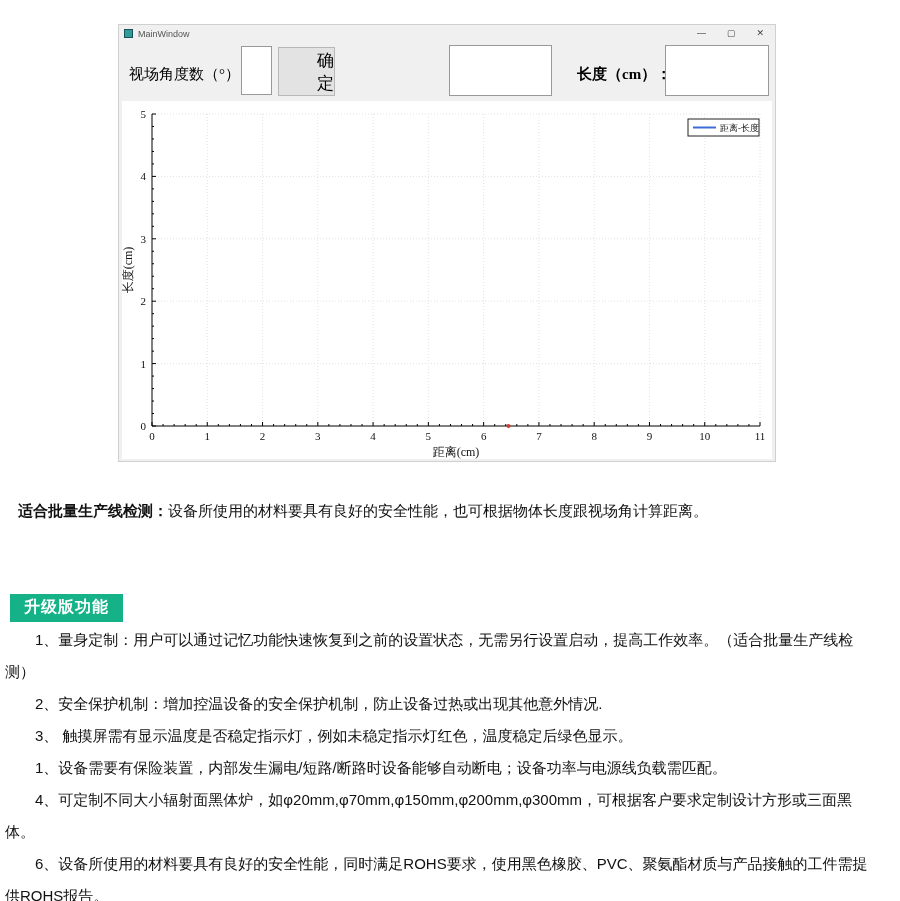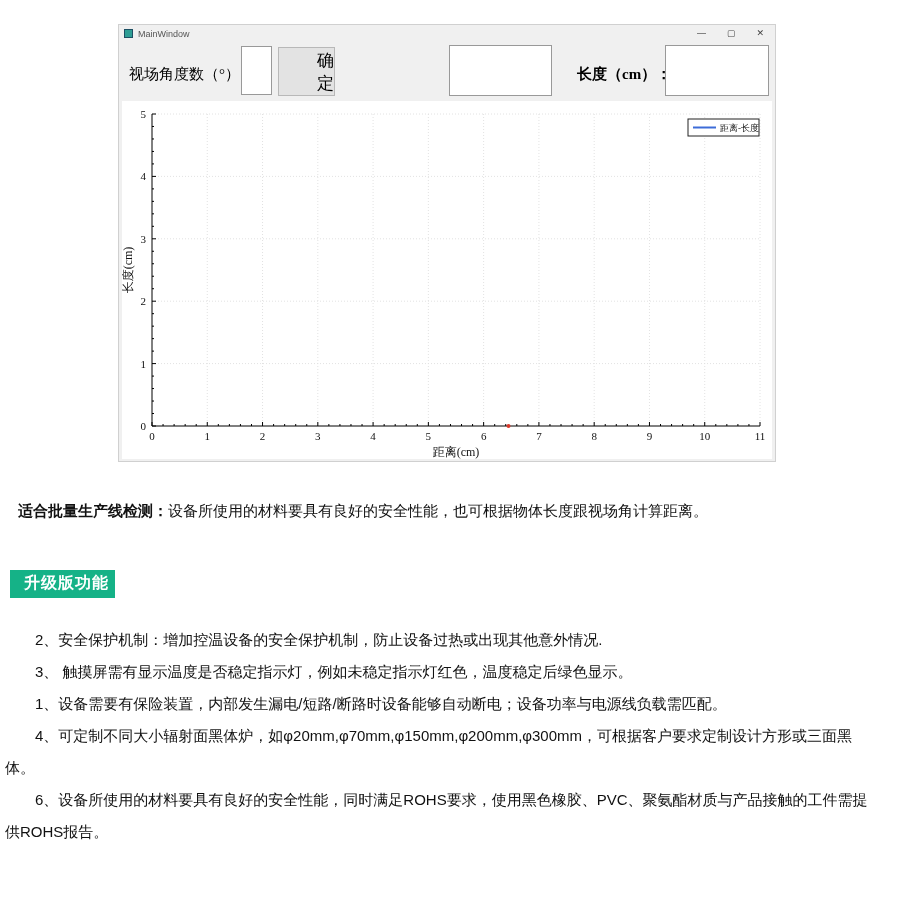--- a/index.html
+++ b/index.html
@@ -23,23 +23,23 @@
                font-family:Liberation Serif, serif; font-size:17px; color:#000; text-align:right;padding-left:32px; }
 
   .chart-widget { position:relative; margin:0 3px; width:650px; height:358px; background:#ffffff; }
   .chart-widget svg { display:block; }
 
   
   .description { position:absolute; left:18px; top:496px; width:870px;
                  font-size:15px; line-height:30px; color:#111; }
   .description b { font-weight:bold; }
 
-  .badge { position:absolute; left:10px; top:570px; display:inline-block;
+  .badge { position:absolute; left:10px; top:594px; display:inline-block;
            color:#ffffff; font-size:16px; font-weight:bold; letter-spacing:1px;
-           padding:3px 6px 4px 14px; }
+           padding:3px 14px 4px 14px; }
 
   .feature-list { position:absolute; left:5px; top:624px; width:872px;
                   font-size:15px; line-height:32px; color:#111; }
   .feature-item { text-indent:30px; margin:0; }
 </style>
 </head>
 <body>
 
 <div class="page">
 
@@ -199,20 +199,21 @@
           </g>
         </svg>
     </div>
   </div>
 
   <p class="description"><b>适合批量生产线检测：</b><span>设备所使用的材料要具有良好的安全性能，也可根据物体长度跟视场角计算距离。</span></p>
 
   <div class="badge" style="background: rgb(21, 178, 135);">升级版功能</div>
 
   <div class="feature-list">
+    <p class="feature-item">1、量身定制：用户可以通过记忆功能快速恢复到之前的设置状态，无需另行设置启动，提高工作效率。（适合批量生产线检测）</p>
     <p class="feature-item">2、安全保护机制：增加控温设备的安全保护机制，防止设备过热或出现其他意外情况.</p>
     <p class="feature-item">3、 触摸屏需有显示温度是否稳定指示灯，例如未稳定指示灯红色，温度稳定后绿色显示。</p>
     <p class="feature-item">1、设备需要有保险装置，内部发生漏电/短路/断路时设备能够自动断电；设备功率与电源线负载需匹配。</p>
     <p class="feature-item">4、可定制不同大小辐射面黑体炉，如φ20mm,φ70mm,φ150mm,φ200mm,φ300mm，可根据客户要求定制设计方形或三面黑体。</p>
     <p class="feature-item">6、设备所使用的材料要具有良好的安全性能，同时满足ROHS要求，使用黑色橡胶、PVC、聚氨酯材质与产品接触的工件需提供ROHS报告。</p>
   </div>
 
 </div>
 
 </body></html>

